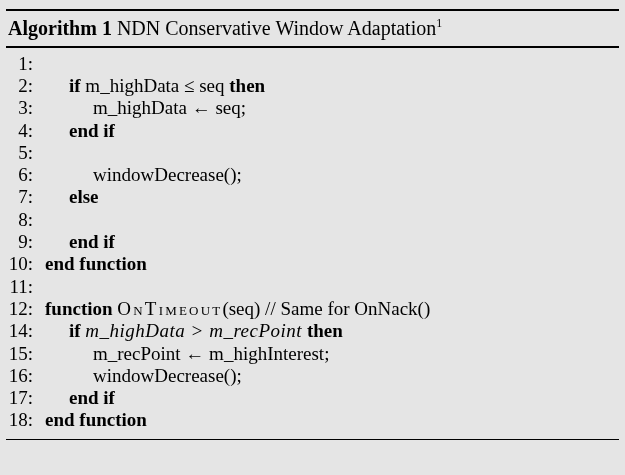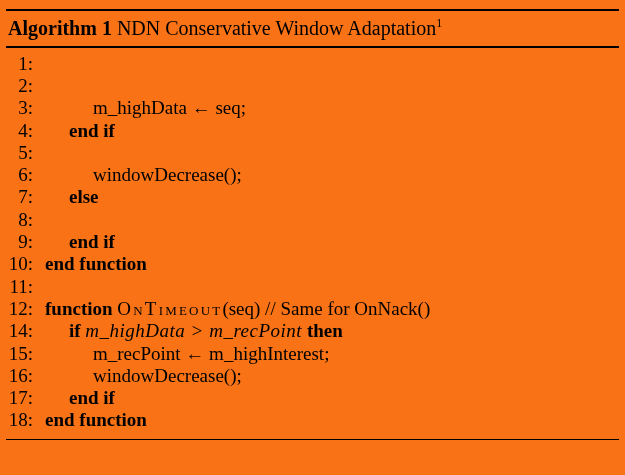--- a/index.html
+++ b/index.html
@@ -4,21 +4,21 @@
 <style>
   html, body {
     margin: 0;
     padding: 0;
     background: #ffffff;
   }
   .page {
     position: relative;
     width: 625px;
     height: 475px;
-    background: #f97316;
+    background: #e5e5e5;
     box-sizing: border-box;
     padding: 9px 6px 0 6px;
     font-family: "Liberation Serif", "DejaVu Serif", serif;
     color: #000000;
     overflow: hidden;
   }
   .rule {
     width: 100%;
     background: #000000;
   }
@@ -78,20 +78,21 @@
   </div>
 
   <div class="rule rule-mid"></div>
 
   <div class="algo-body">
       <div class="algo-line">
         <span class="line-num">1:</span>
       </div>
       <div class="algo-line">
         <span class="line-num">2:</span>
+        <span class="line-content indent-1"><span class="seg-keyword">if </span><span class="seg-plain">m_highData ≤ seq </span><span class="seg-keyword">then</span></span>
       </div>
       <div class="algo-line">
         <span class="line-num">3:</span>
         <span class="line-content indent-2"><span class="seg-plain">m_highData ← seq;</span></span>
       </div>
       <div class="algo-line">
         <span class="line-num">4:</span>
         <span class="line-content indent-1"><span class="seg-keyword">end if</span></span>
       </div>
       <div class="algo-line">

